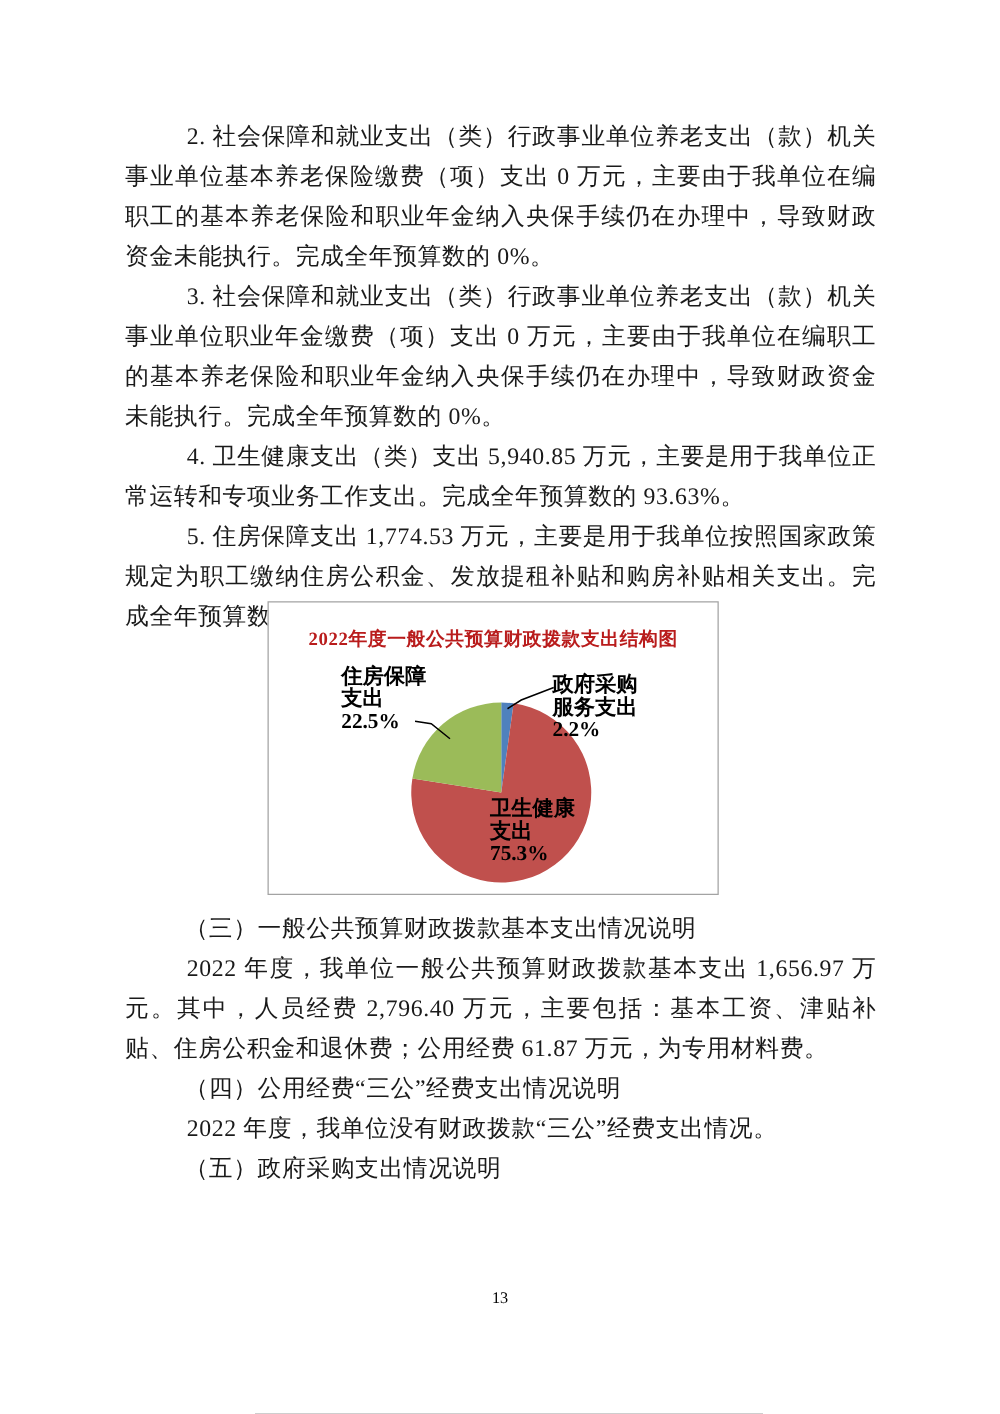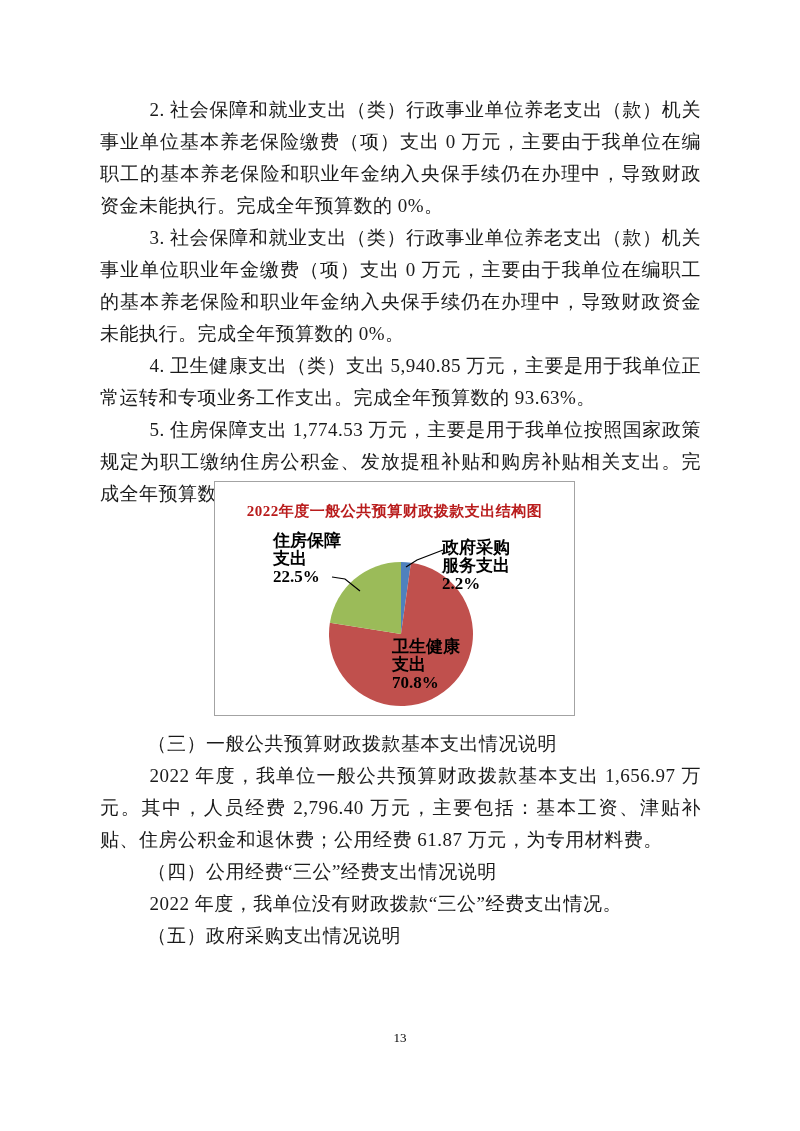--- a/index.html
+++ b/index.html
@@ -100,21 +100,21 @@
     <div class="pie-label lbl-housing">
       <div>住房保障支出</div>
       <div>22.5%</div>
     </div>
     <div class="pie-label lbl-social">
       <div>政府采购服务支出</div>
       <div>2.2%</div>
     </div>
     <div class="pie-label lbl-health">
       <div>卫生健康支出</div>
-      <div>70.8%</div>
+      <div>75.3%</div>
     </div>
   </div>
 
   <div class="text-block text-bottom">
     <h3 class="heading">（三）一般公共预算财政拨款基本支出情况说明</h3>
     <p class="para">2022 年度，我单位一般公共预算财政拨款基本支出 1,656.97 万元。其中，人员经费 2,796.40 万元，主要包括：基本工资、津贴补贴、住房公积金和退休费；公用经费 61.87 万元，为专用材料费。</p>
     <h3 class="heading">（四）公用经费“三公”经费支出情况说明</h3>
     <p class="para">2022 年度，我单位没有财政拨款“三公”经费支出情况。</p>
     <h3 class="heading">（五）政府采购支出情况说明</h3>
   </div>

